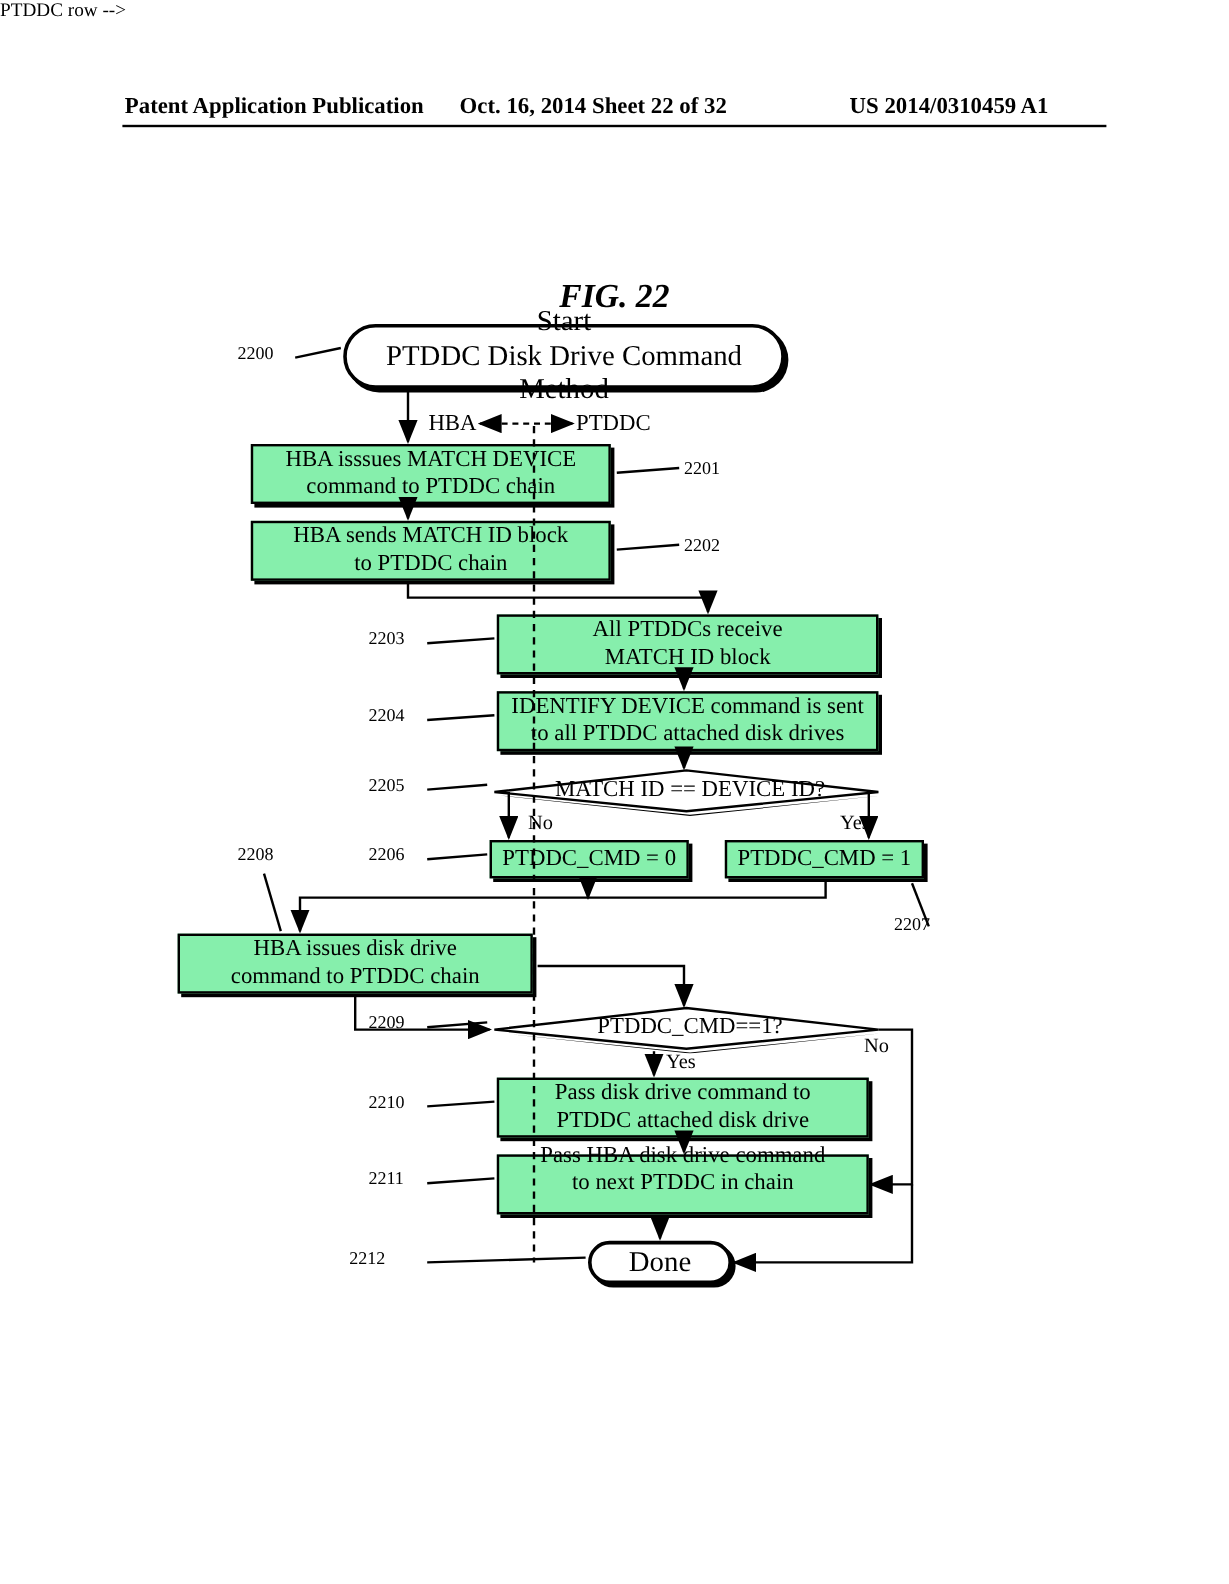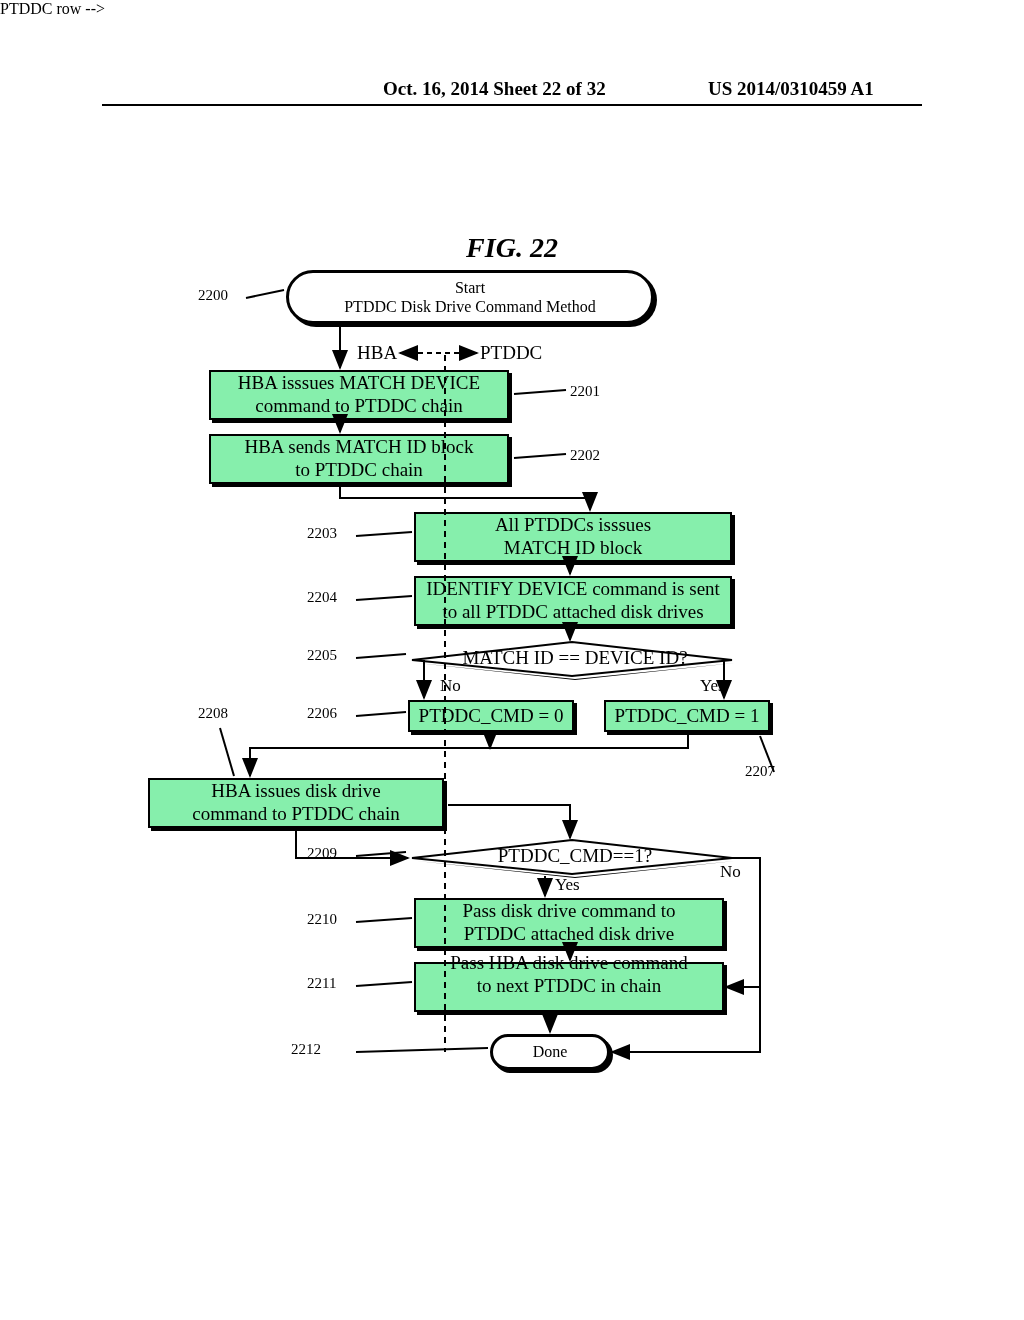--- a/index.html
+++ b/index.html
@@ -64,21 +64,21 @@
     padding: 12px 6px;
   }
 
   
   .pill {
     position: absolute;
     border: 3px solid #000;
     border-radius: 999px;
     background: #fff;
     text-align: center;
-    font-size: 16px;
+    font-size: 24px;
     line-height: 1.2;
     display: flex;
     align-items: center;
     justify-content: center;
     box-shadow: 3px 3px 0 #000;
     padding: 2px 12px;
   }
 
   
   .diamond-svg { position: absolute; }
@@ -109,20 +109,21 @@
   }
 </style>
 </head>
 <body>
 <div class="page">
 
 
 
 
 <div class="hr-top"></div>
+<div class="hdr hdr-left">Patent Application Publication</div>
 <div class="hdr hdr-mid">Oct. 16, 2014  Sheet 22 of 32</div>
 <div class="hdr hdr-right">US 2014/0310459 A1</div>
 
 
 <div class="figtitle">FIG. 22</div>
 
 
 <div class="pill" style="top:270px; left:286px; width:368px; height:54px;">
   <div>
     <span>Start</span><br>
@@ -149,21 +150,21 @@
   <div>
     <span>HBA sends MATCH ID block</span><br>
     <span>to PTDDC chain</span>
   </div>
 </div>
 <div class="lbl" style="top:447px; left:570px;">2202</div>
 
 
 <div class="box" style="top:512px; left:414px; width:318px; height:50px;">
   <div>
-    <span>All PTDDCs isssues</span><br>
+    <span>All PTDDCs receive</span><br>
     <span>MATCH ID block</span>
   </div>
 </div>
 <div class="lbl" style="top:525px; left:307px;">2203</div>
 
 
 <div class="box" style="top:576px; left:414px; width:318px; height:50px;">
   <div>
     <span>IDENTIFY DEVICE command is sent</span><br>
     <span>to all PTDDC attached disk drives</span>

